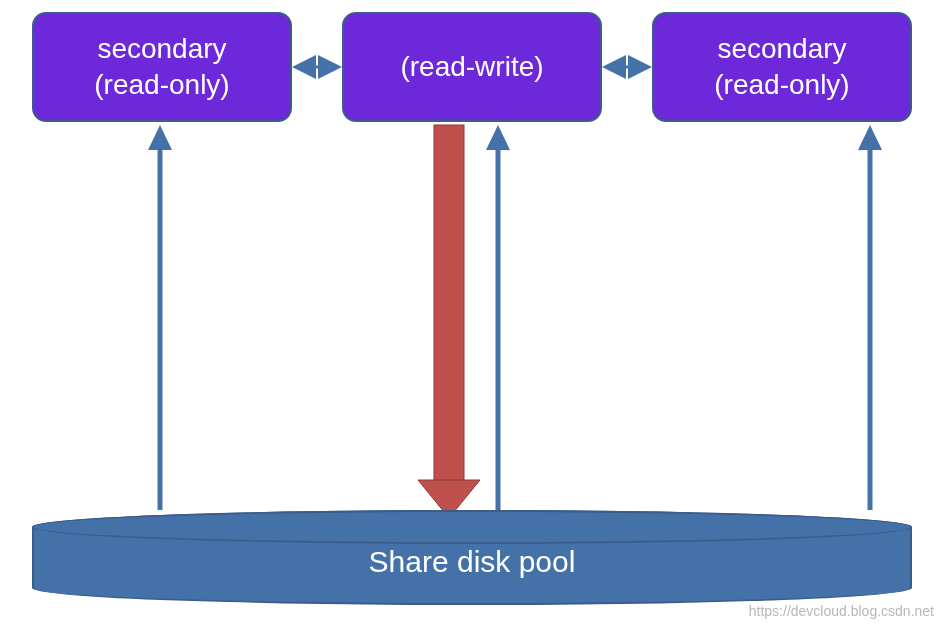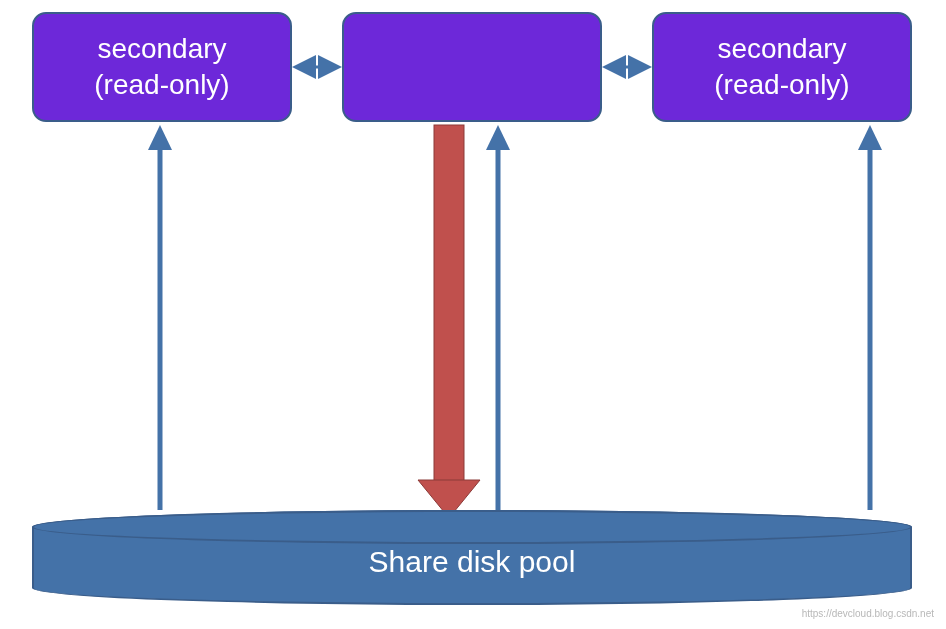--- a/index.html
+++ b/index.html
@@ -48,39 +48,40 @@
       z-index: 1;
     }
     .disk-label {
       position: relative;
       z-index: 2;
       margin-top: 9px;
     }
     .watermark {
       position: absolute;
       color: #999;
-      font-size: 10px;
+      font-size: 14px;
       opacity: 0.7;
     }
     svg.overlay {
       position: absolute;
       top: 0;
       left: 0;
       pointer-events: none;
     }
   </style>
 </head>
 <body>
 
 <div class="node-box" style="left:32px; top:12px; width:260px; height:110px;">
   <span>secondary</span>
   <span>(read-only)</span>
 </div>
 
 <div class="node-box" style="left:342px; top:12px; width:260px; height:110px;">
+  <span>(read-write)</span>
 </div>
 
 <div class="node-box" style="left:652px; top:12px; width:260px; height:110px;">
   <span>secondary</span>
   <span>(read-only)</span>
 </div>
 
 <div class="disk-pool" style="left:32px; top:510px; width:880px; height:95px;">
   <span class="disk-label">Share disk pool</span>
 </div>

